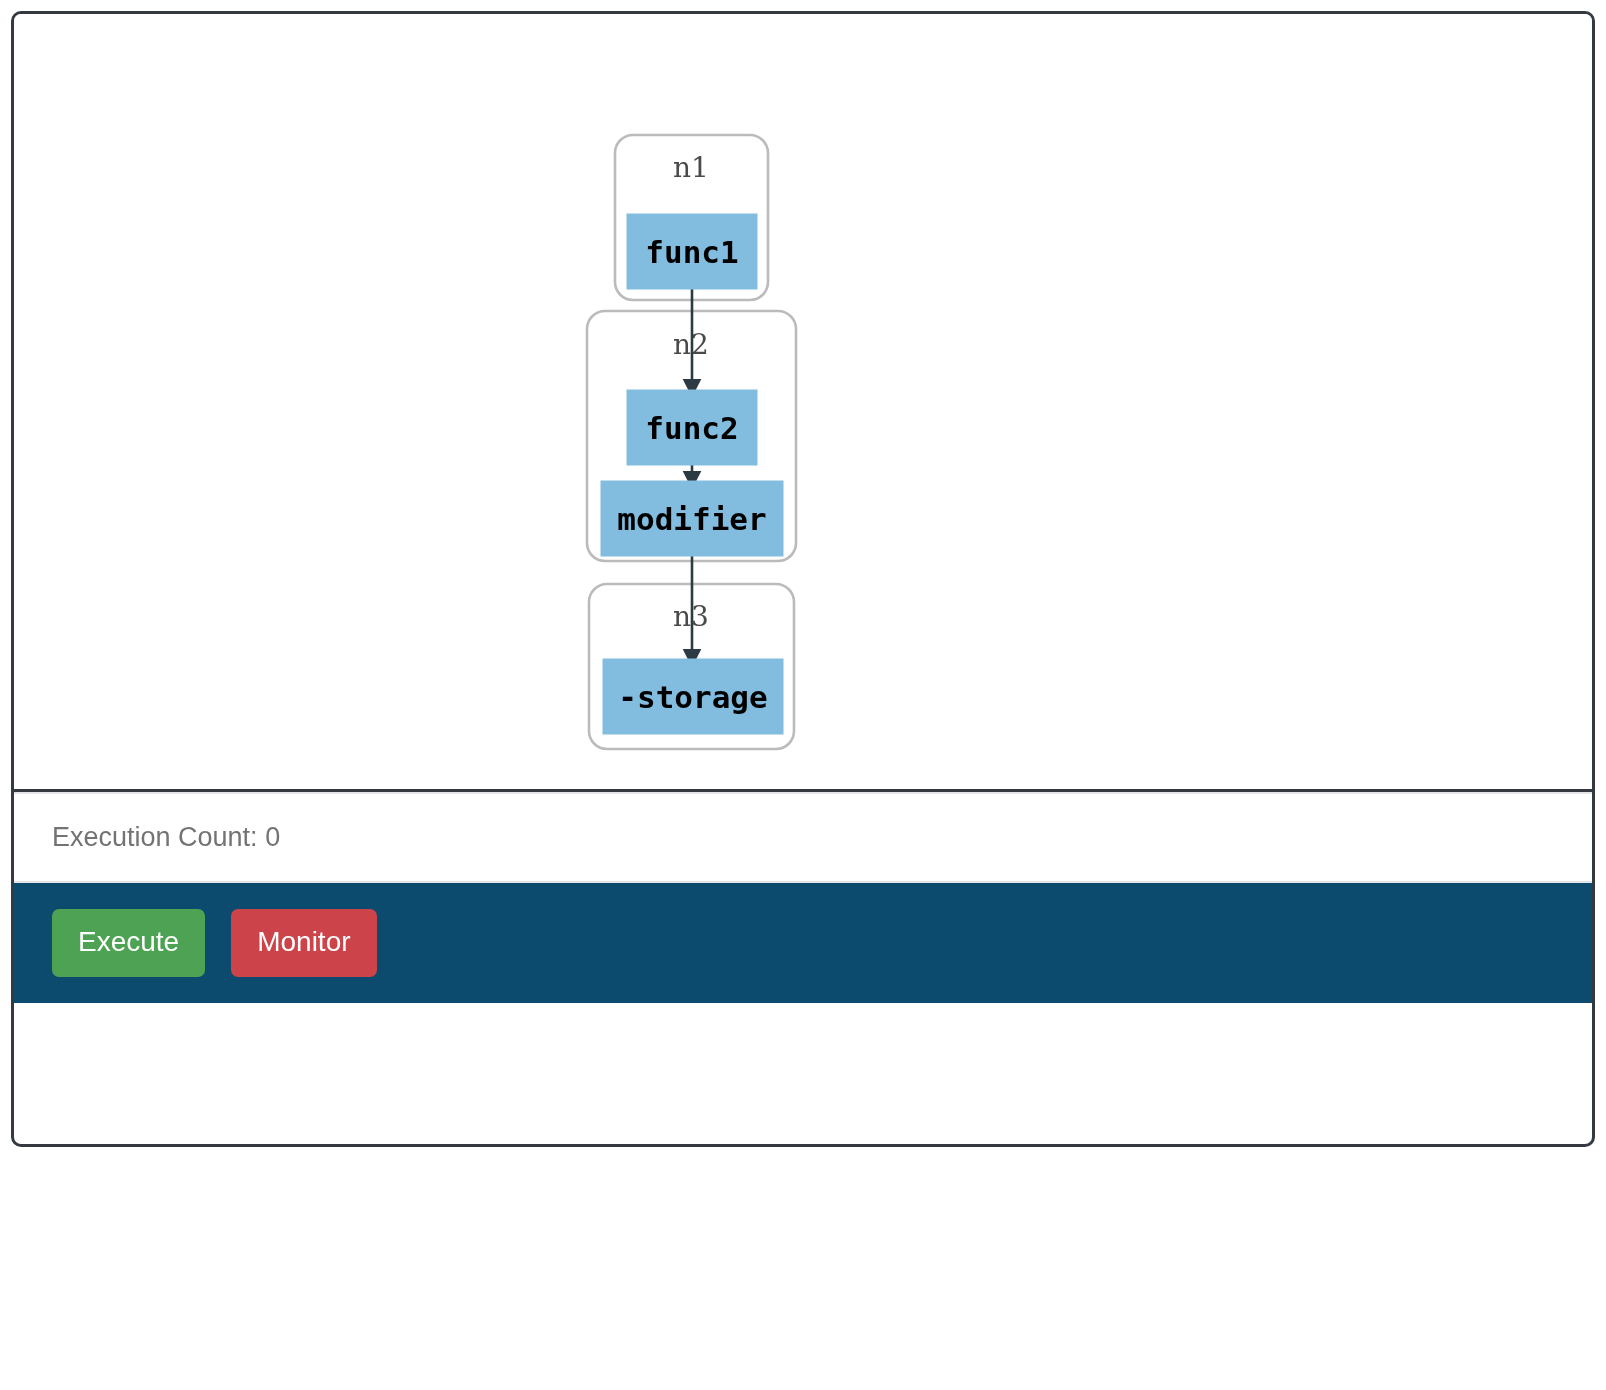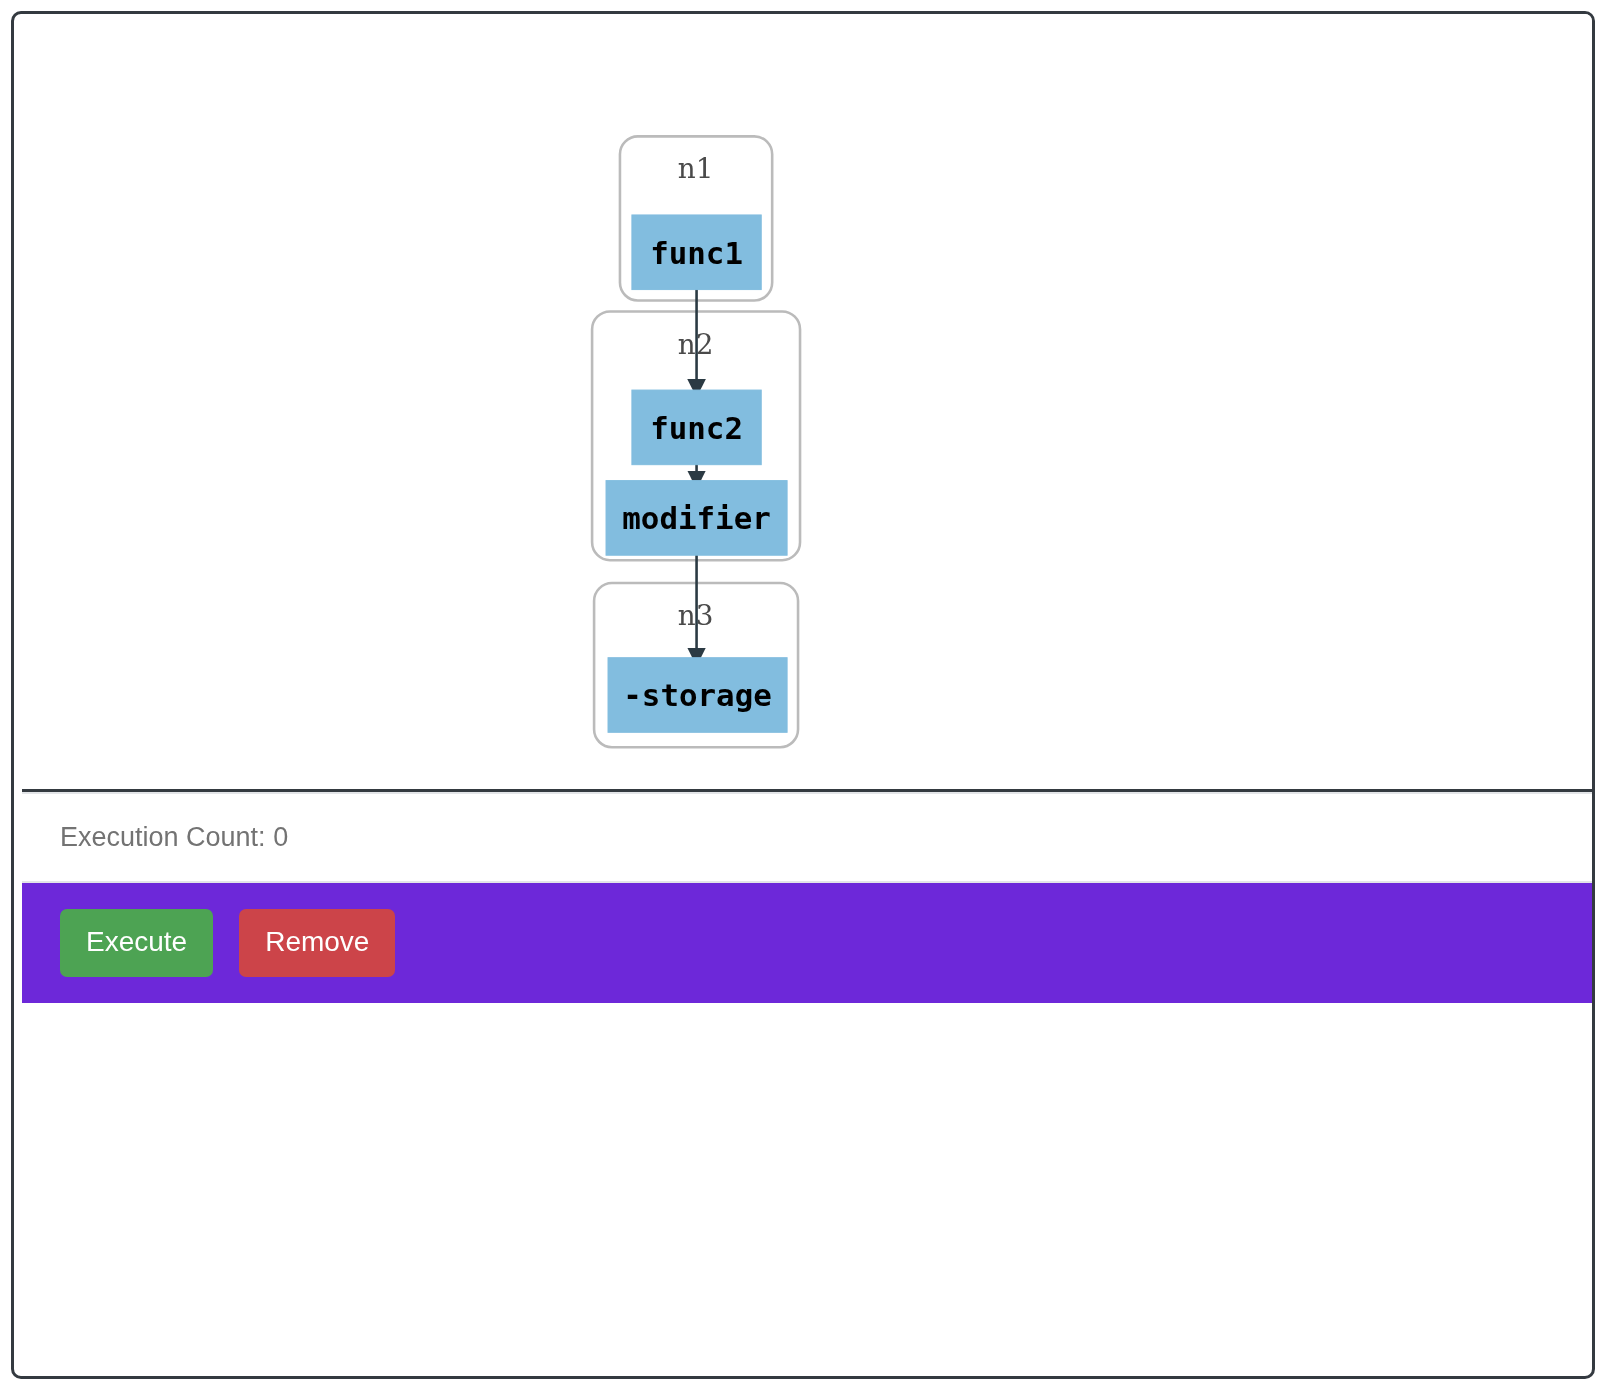--- a/index.html
+++ b/index.html
@@ -13,29 +13,28 @@
     height: 1390px;
     position: relative;
     background: #ffffff;
     box-sizing: border-box;
   }
   .card {
     position: absolute;
     left: 11px;
     top: 11px;
     width: 1584px;
-    height: 1368px;
+    height: 1136px;
     box-sizing: border-box;
     border: 3px solid #343a40;
     border-radius: 10px;
     background: #ffffff;
     overflow: hidden;
     display: flex;
     flex-direction: column;
-    padding-left: 8px;
   }
   
   .graph-panel {
     position: relative;
     height: 775px;
     flex: 0 0 775px;
     background: #ffffff;
     border-bottom: 3px solid #343a40;
     overflow: hidden;
   }
@@ -78,21 +77,21 @@
   }
   .list-item {
     padding: 28px 38px;
     font-size: 27px;
     color: #737373;
     border-bottom: 2px solid #e3e5e8;
     box-sizing: border-box;
   }
   
   .card-footer {
-    background: #6d28d9;
+    background: #0c4a6e;
     padding: 26px 38px 26px 38px;
     display: flex;
     gap: 26px;
     align-items: center;
   }
   .btn {
     border: none;
     border-radius: 7px;
     color: #ffffff;
     font-family: "Liberation Sans", sans-serif;
@@ -159,17 +158,17 @@
       </div>
     </div>
 
 
     <div class="list-group">
       <div class="list-item">Execution Count: 0</div>
     </div>
 
     <div class="card-footer">
       <button class="btn" id="btn-execute" style="background: rgb(77, 163, 83);">Execute</button>
-      <button class="btn" id="btn-remove" style="background: rgb(204, 68, 73);">Remove</button>
+      <button class="btn" id="btn-remove" style="background: rgb(204, 68, 73);">Monitor</button>
     </div>
 
   </div>
 </div>
 
 </body></html>

